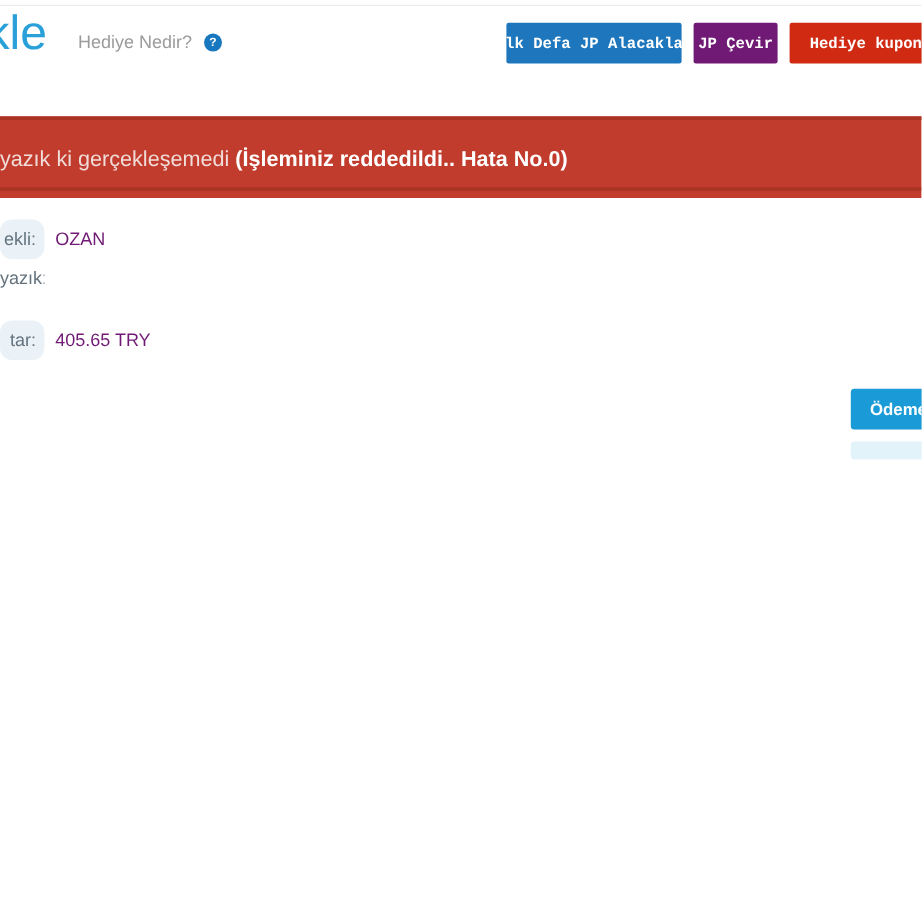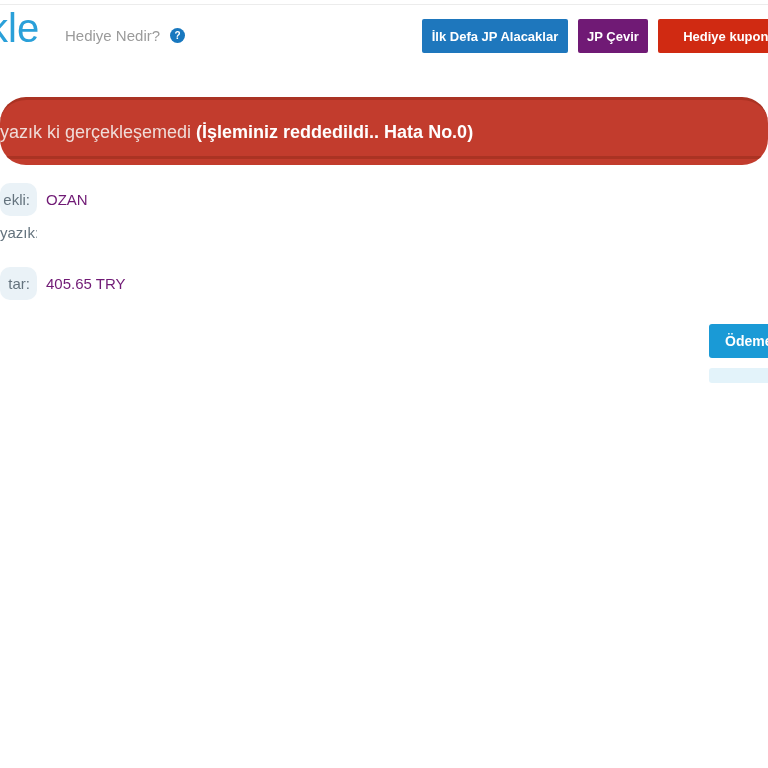--- a/index.html
+++ b/index.html
@@ -29,35 +29,34 @@
     position: absolute; left: 170px; top: 28px;
     width: 15px; height: 15px; border-radius: 50%;
     background: #1878bf; color: #ffffff;
     font-size: 10px; font-weight: 700; text-align: center; line-height: 15px;
     cursor: pointer;
   }
   .hdr-btn {
     position: absolute; top: 19px; height: 34px;
     border: none; border-radius: 2px;
     color: #ffffff; font-size: 13px; font-weight: 600;
-    font-family: Liberation Sans, sans-serif;
+    font-family: Liberation Mono, monospace;
     white-space: nowrap; cursor: pointer;
     display: flex; align-items: center; justify-content: center;
   }
   .btn-first   { left: 422px; width: 146px; background: #1e77bd; }
   .btn-convert { left: 578px; width: 70px;  background: #701a75; }
   .btn-coupon  { left: 658px; width: 166px; background: #d02a12; padding: 0 24px; box-sizing: border-box; }
 
   
   .alert {
     position: absolute; left: 0; top: 97px; width: 768px; height: 68px;
     background: #c23c2d; border-top: 3px solid #aa3323; box-sizing: border-box;
     display: flex; align-items: center;
     overflow: hidden;
-    border-radius: 26px;
   }
   .alert::after {
     content: ""; position: absolute; left: 0; right: 0; bottom: 6px; height: 3px;
     background: #aa3323;
   }
   .alert-text { font-size: 18px; color: #f0dcd8; white-space: nowrap; }
   .alert-text b { color: #ffffff; font-weight: 700; }
 
   
   .details { position: absolute; left: 0; top: 183px; width: 768px; }

